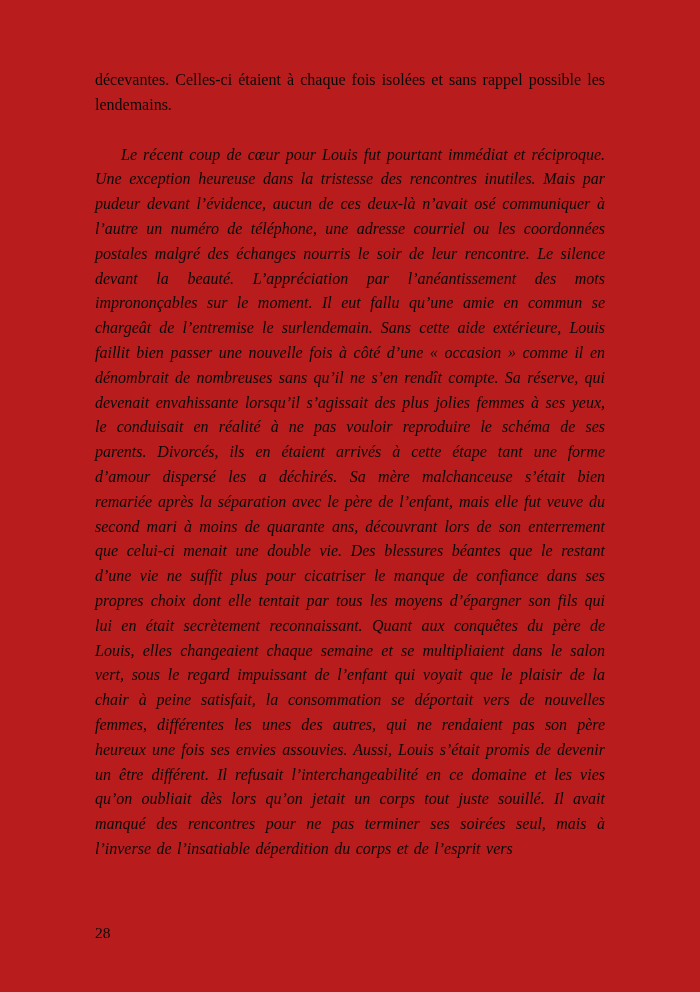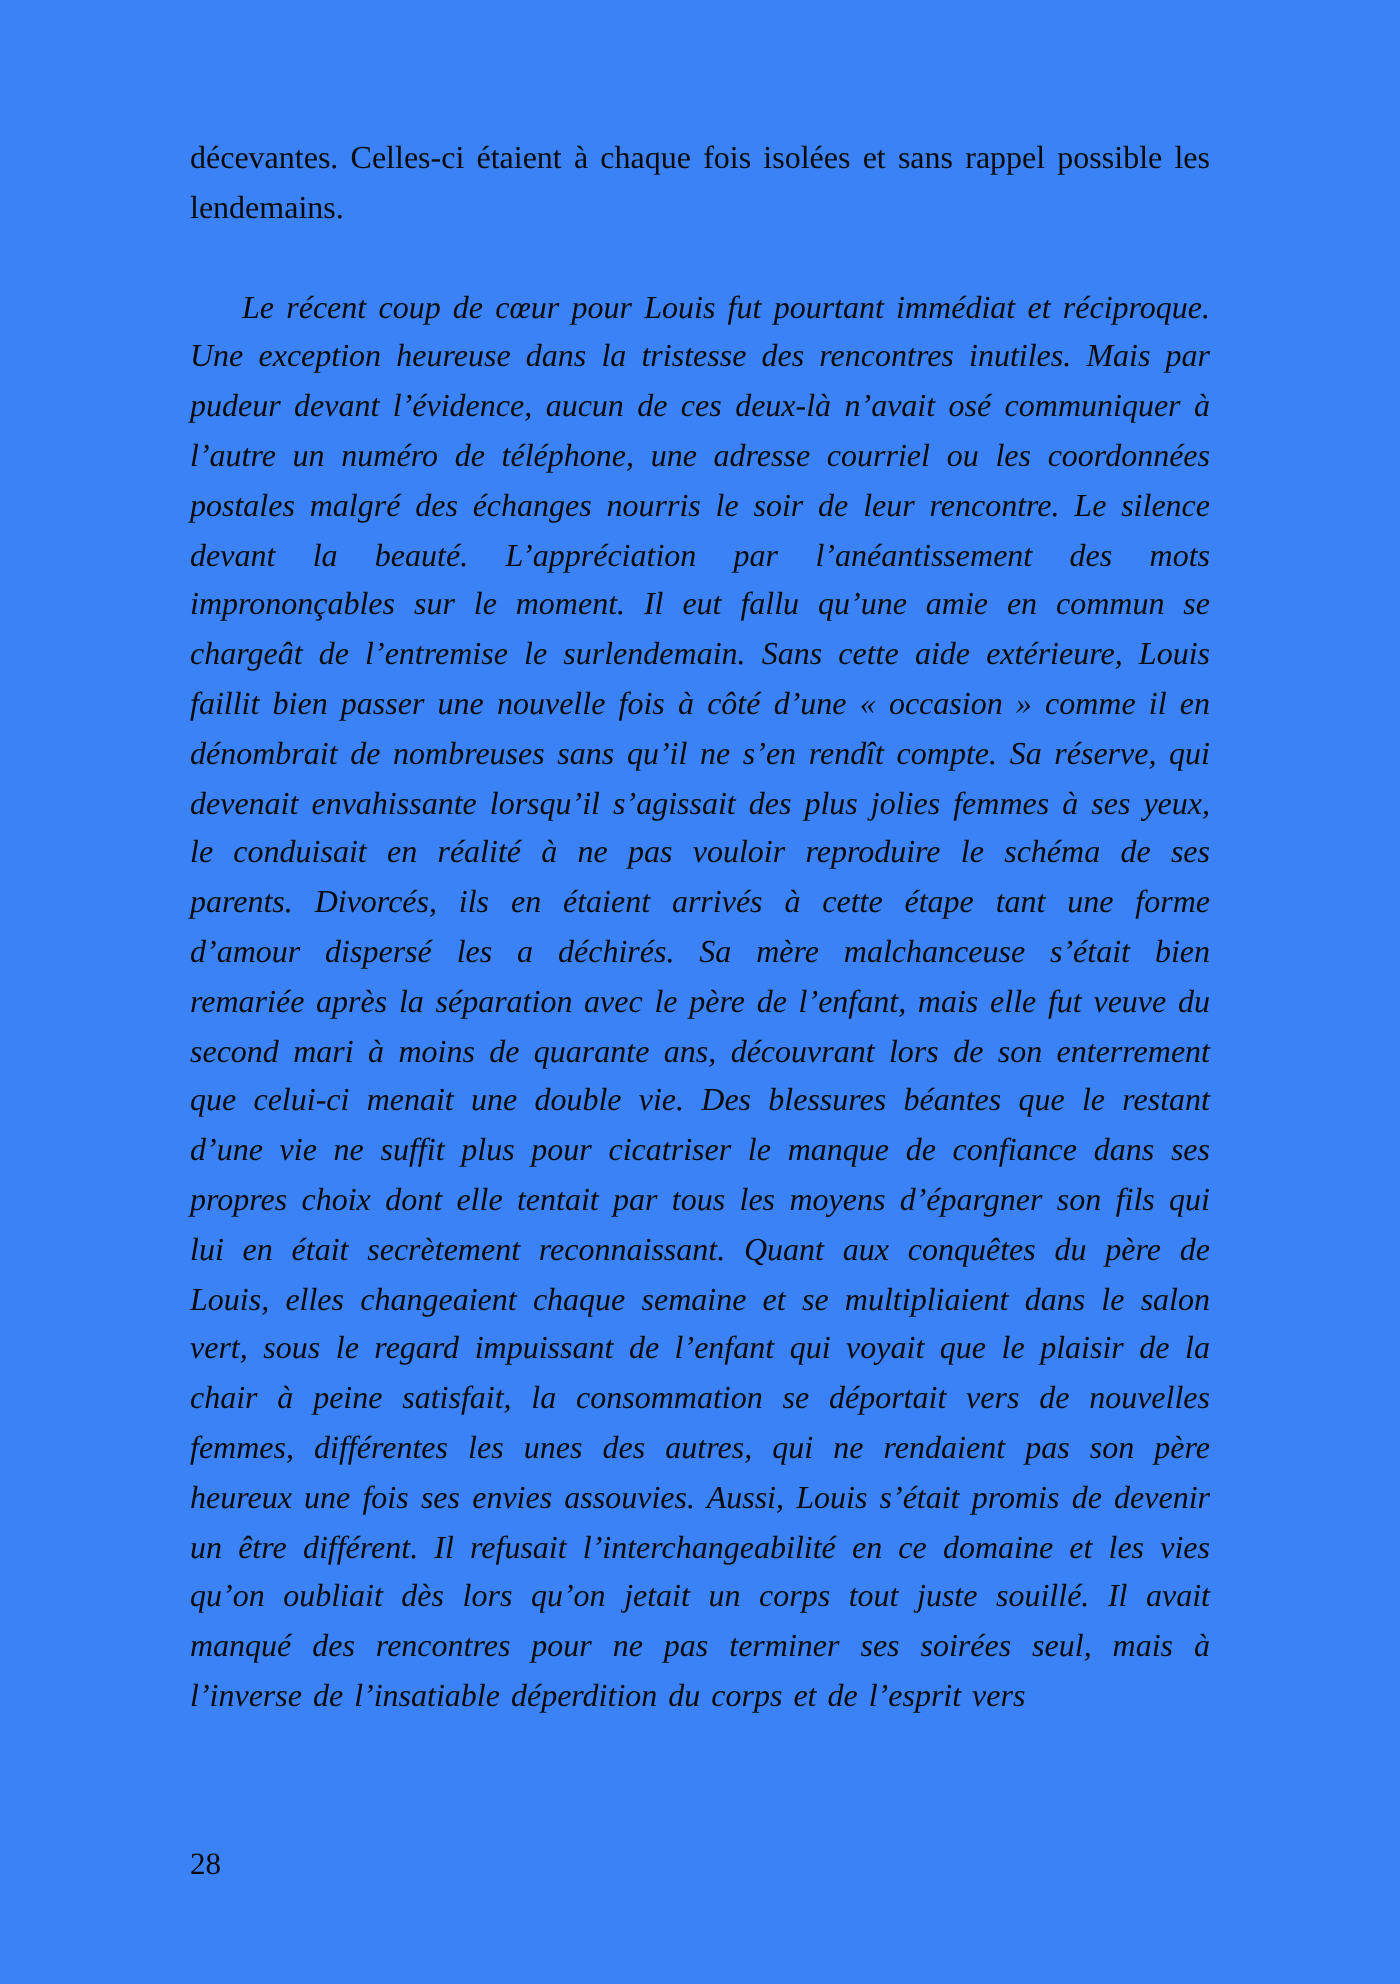--- a/index.html
+++ b/index.html
@@ -13,21 +13,21 @@
     font-family: "Liberation Serif", "DejaVu Serif", serif;
     color: #0a0a0a;
     overflow: hidden;
   }
   .page {
     position: relative;
     box-sizing: border-box;
     width: 700px;
     height: 992px;
     padding: 68px 95px 0 95px;
-    background: #3b82f6;
+    background: #b91c1c;
   }
   .text-block {
     width: 510px;
   }
   .para {
     margin: 0;
     font-size: 16px;
     line-height: 24.8px;
     text-align: justify;
     text-justify: inter-word;

